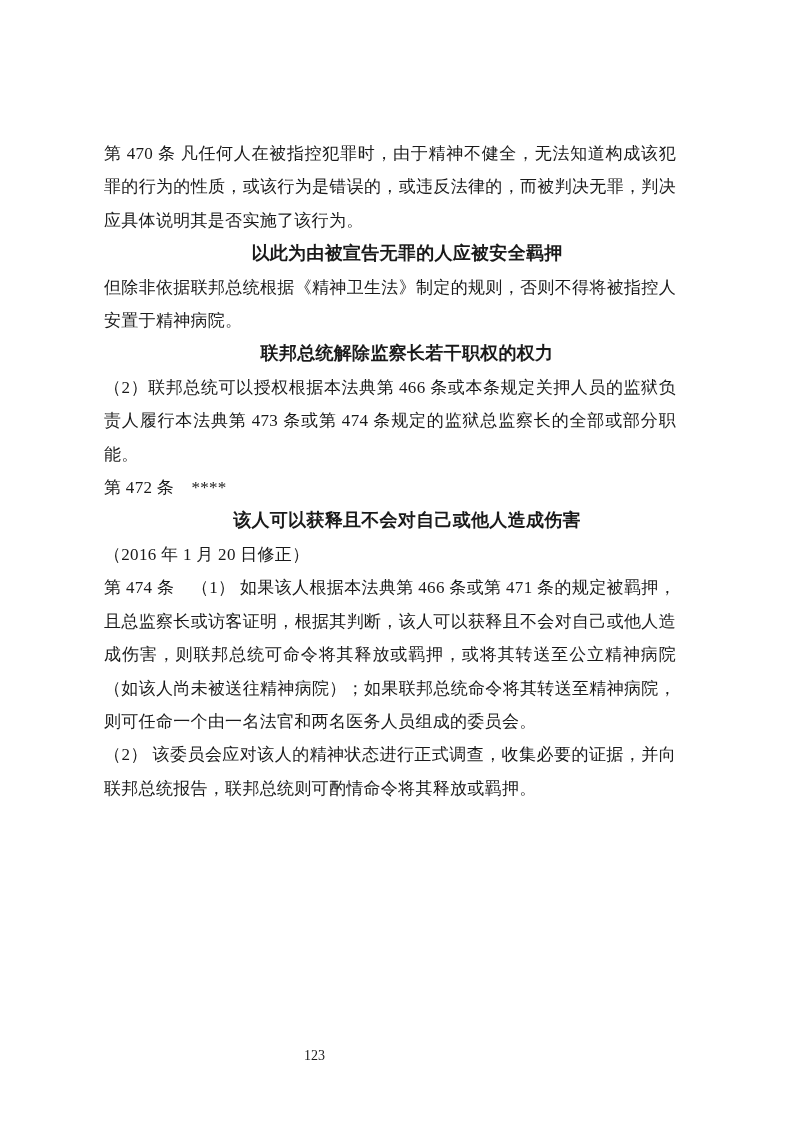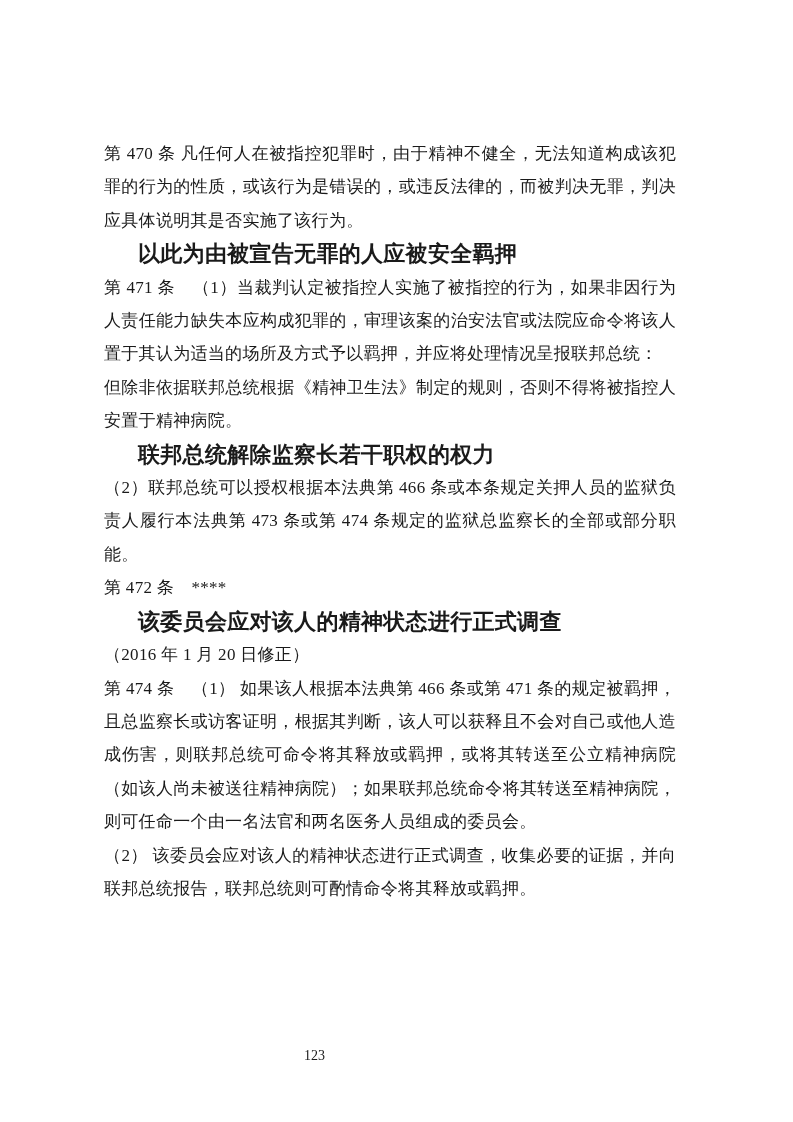--- a/index.html
+++ b/index.html
@@ -29,47 +29,46 @@
     font-size: 17px;
     line-height: 33.4px;
     letter-spacing: 0.3px;
   }
   .content p.body {
     text-align: justify;
     text-justify: inter-character;
   }
   .content p.heading {
     font-weight: 700;
-    text-align: left;
+    text-align: center;
     padding-left: 34px;
     font-family: "Liberation Sans", "DejaVu Sans", sans-serif;
-    font-size: 22px;
+    font-size: 18px;
   }
   .page-number {
     position: absolute;
     left: 0;
     top: 1048px;
     width: 629px;
     text-align: center;
     font-size: 14px;
     color: #1a1a1a;
     font-family: "Liberation Serif", "DejaVu Serif", serif;
   }
 </style>
 </head>
 <body>
 
 <div class="page">
   <div class="content">
     <p class="body">第 470 条  凡任何人在被指控犯罪时，由于精神不健全，无法知道构成该犯罪的行为的性质，或该行为是错误的，或违反法律的，而被判决无罪，判决应具体说明其是否实施了该行为。</p>
     <p class="heading">以此为由被宣告无罪的人应被安全羁押</p>
-    <p class="body">第 471 条　（1）当裁判认定被指控人实施了被指控的行为，如果非因行为人责任能力缺失本应构成犯罪的，审理该案的治安法官或法院应命令将该人置于其认为适当的场所及方式予以羁押，并应将处理情况呈报联邦总统：</p>
     <p class="body">但除非依据联邦总统根据《精神卫生法》制定的规则，否则不得将被指控人安置于精神病院。</p>
     <p class="heading">联邦总统解除监察长若干职权的权力</p>
     <p class="body">（2）联邦总统可以授权根据本法典第 466 条或本条规定关押人员的监狱负责人履行本法典第 473 条或第 474 条规定的监狱总监察长的全部或部分职能。</p>
     <p class="body">第 472 条　****</p>
-    <p class="heading">该委员会应对该人的精神状态进行正式调查</p>
+    <p class="heading">该人可以获释且不会对自己或他人造成伤害</p>
     <p class="body">（2016 年 1 月 20 日修正）</p>
     <p class="body">第 474 条　（1）  如果该人根据本法典第 466 条或第 471 条的规定被羁押，且总监察长或访客证明，根据其判断，该人可以获释且不会对自己或他人造成伤害，则联邦总统可命令将其释放或羁押，或将其转送至公立精神病院（如该人尚未被送往精神病院）；如果联邦总统命令将其转送至精神病院，则可任命一个由一名法官和两名医务人员组成的委员会。</p>
     <p class="body">（2）  该委员会应对该人的精神状态进行正式调查，收集必要的证据，并向联邦总统报告，联邦总统则可酌情命令将其释放或羁押。</p>
   </div>
   <div class="page-number">123</div>
 </div>
 
 </body></html>

